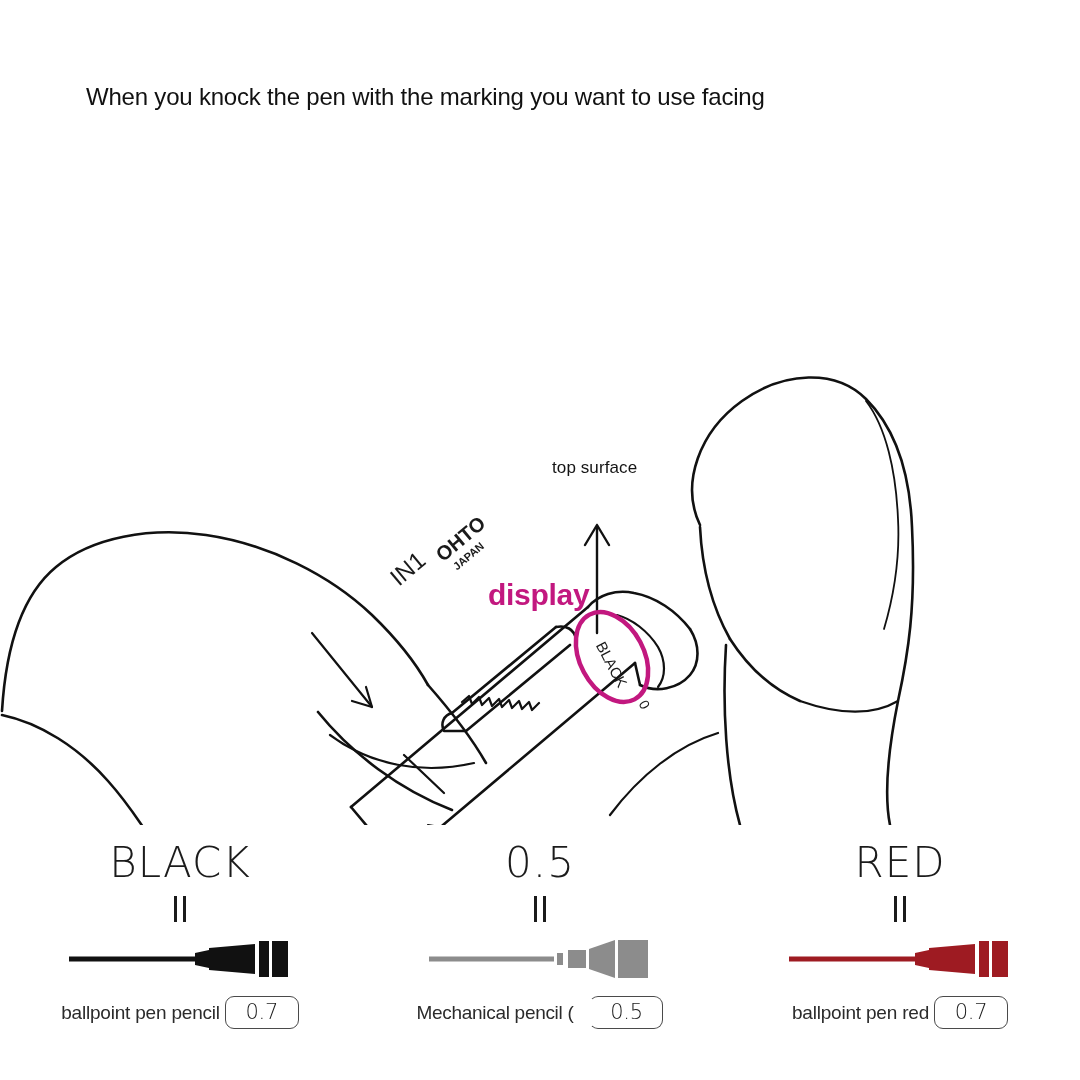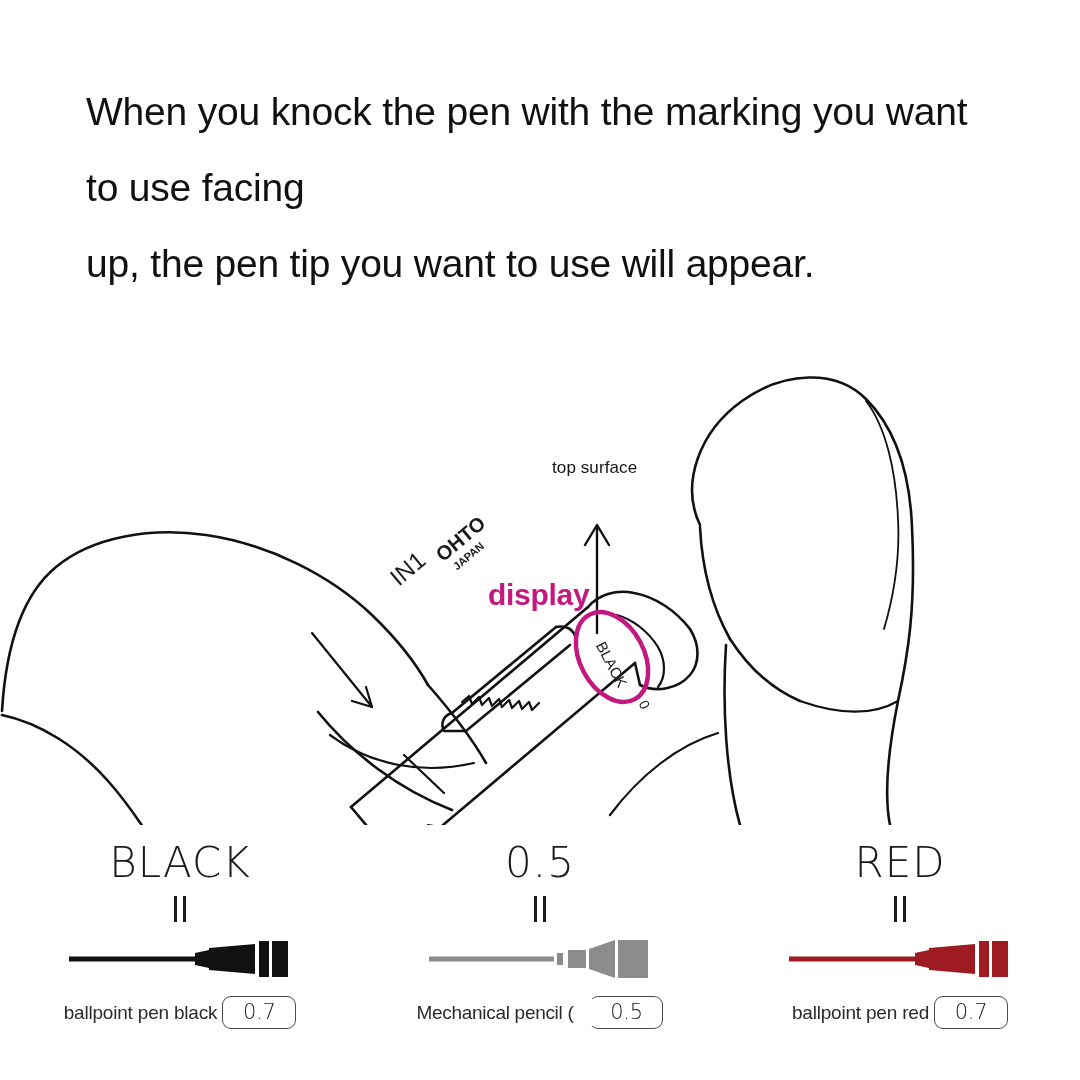--- a/index.html
+++ b/index.html
@@ -16,21 +16,21 @@
     color: #111111;
     -webkit-font-smoothing: antialiased;
   }
 
   
   .headline {
     position: absolute;
     left: 86px;
     top: 74px;
     width: 910px;
-    font-size: 39px;
+    font-size: 24px;
     line-height: 1.95;
     letter-spacing: -0.2px;
     color: #111111;
     font-weight: 400;
   }
   .headline span { display: block; }
 
   
   .illustration {
     position: absolute;
@@ -138,21 +138,20 @@
   }
   
   .legend-col.tight .legend-caption { letter-spacing: -0.3px; gap: 30px; }
   .legend-col.tight .size-badge { margin-left: -14px; border-left-color: transparent; }
 </style>
 </head>
 <body>
 
 <div class="headline">
   <span>When you knock the pen with the marking you want to use facing</span>
-  <span>up, the pen tip you want to use will appear.</span>
 </div>
 
 <div class="illustration">
   <svg viewBox="0 0 1080 610" xmlns="http://www.w3.org/2000/svg">
     <g fill="none" stroke="#111111" stroke-width="2.6" stroke-linecap="round" stroke-linejoin="round">
 
       <path d="M 2 496 C 6 430 22 380 56 352 C 92 322 150 312 206 320
                C 268 329 330 360 372 400 C 400 427 418 452 428 470"></path>
       <path d="M 428 470 C 450 495 470 520 486 548"></path>
       <path d="M 2 500 C 40 508 78 532 108 566 C 150 613 190 690 230 760
@@ -292,21 +291,21 @@
     <div class="tip-art">
       <svg width="222" height="40" viewBox="0 0 222 40" xmlns="http://www.w3.org/2000/svg">
         <rect x="0" y="17.5" width="126" height="5" fill="#111111"></rect>
         <path d="M126 14 L140 11 L140 29 L126 26 Z" fill="#111111"></path>
         <path d="M140 9 L186 5 L186 35 L140 31 Z" fill="#111111"></path>
         <rect x="190" y="2" width="10" height="36" fill="#111111"></rect>
         <rect x="203" y="2" width="16" height="36" fill="#111111"></rect>
       </svg>
     </div>
     <div class="legend-caption">
-      <span class="cap-text">ballpoint pen black</span>
+      <span class="cap-text">ballpoint pen pencil</span>
       <span class="size-badge">0.7</span>
     </div>
   </div>
 
   <div class="legend-col tight">
     <div class="legend-title">0.5</div>
     <div class="legend-eq">
         <i></i>
         <i></i>
       </div>

